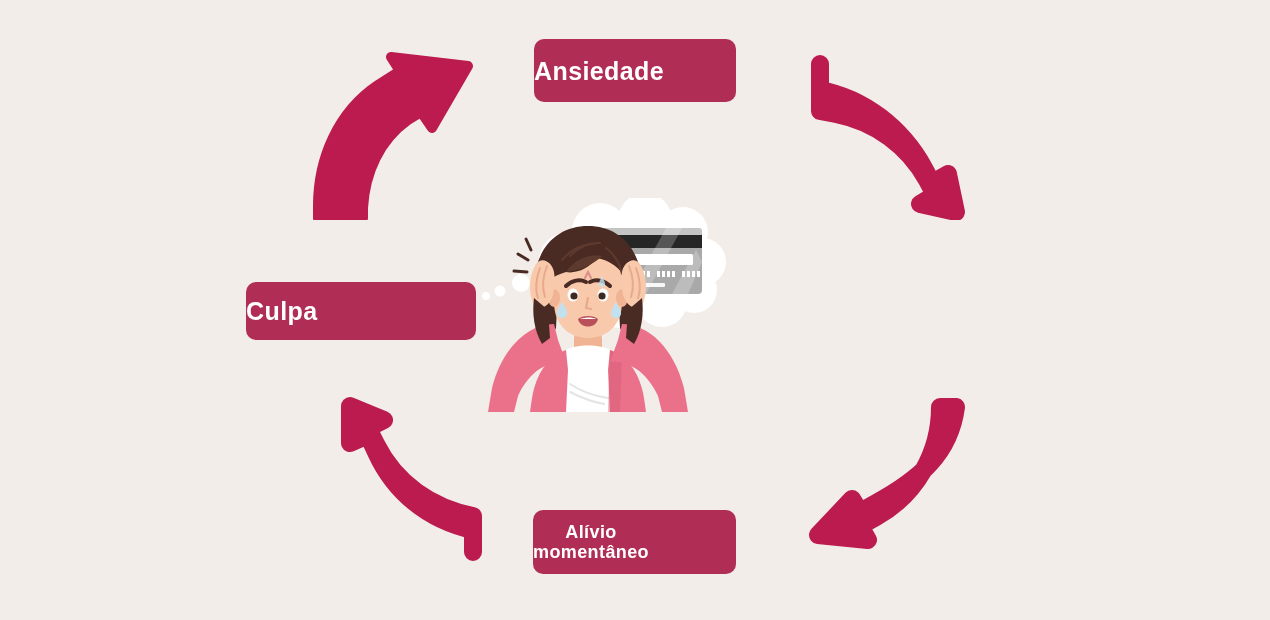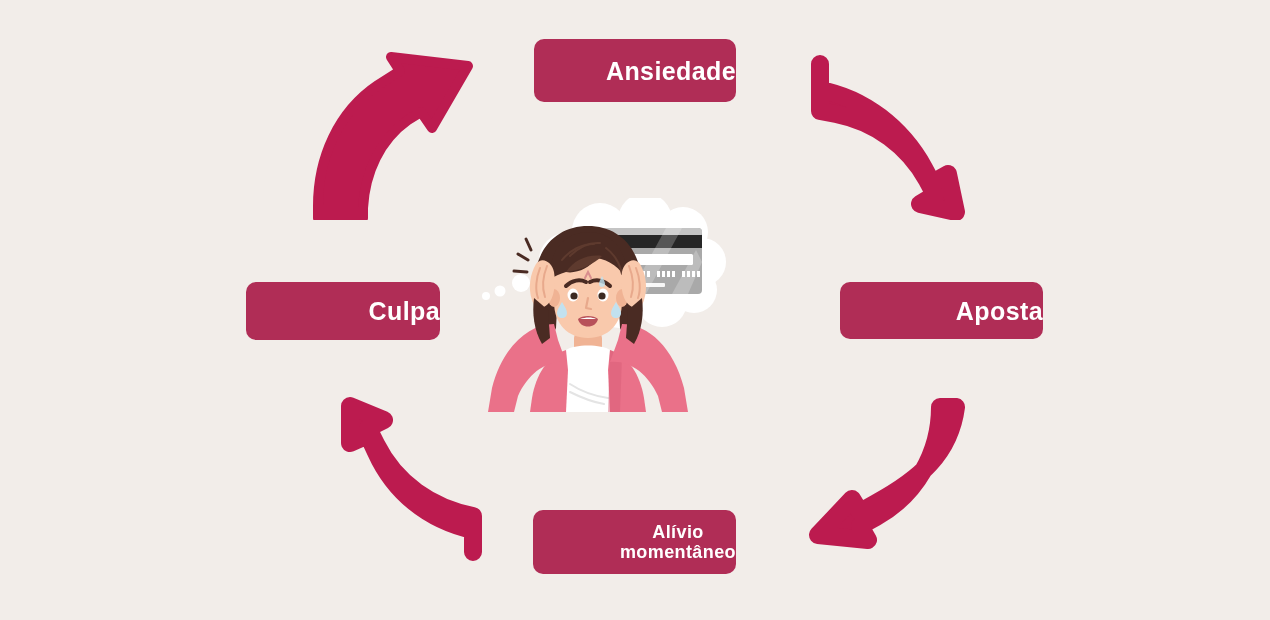--- a/index.html
+++ b/index.html
@@ -19,21 +19,21 @@
     background: #F2EDE9;
   }
 
   
   .node {
     position: absolute;
     background: #B02D56;
     border-radius: 10px;
     display: flex;
     align-items: center;
-    justify-content: flex-end;
+    justify-content: flex-start;
     box-sizing: border-box;
     color: #ffffff;
     font-weight: bold;
     letter-spacing: 0.4px;
     text-align: center;
     line-height: 1.12;
     user-select: none;
   }
   .node-label {
     display: block;
@@ -50,21 +50,21 @@
     width: 203px; height: 57px;
     font-size: 25px;
   }
   #node-alivio {
     left: 533px; top: 510px;
     width: 203px; height: 64px;
     font-size: 18px;
   }
   #node-culpa {
     left: 246px; top: 282px;
-    width: 194px; height: 58px;
+    width: 230px; height: 58px;
     font-size: 25px;
   }
 
   
   .arrow-layer {
     position: absolute;
     left: 0; top: 0;
     width: 1270px; height: 620px;
     pointer-events: none;
   }
@@ -262,23 +262,20 @@
         <path d="M64 100 C62 116 64 132 72 146 L80 140 L78 112 Z" fill="#4A2B23"></path>
         <path d="M172 100 C174 116 172 132 164 146 L156 140 L158 112 Z" fill="#4A2B23"></path>
       </g>
     </svg>
   </div>
 
   <div class="node" id="node-ansiedade">
     <span class="node-label">Ansiedade</span>
   </div>
 
-  <div class="node" id="node-aposta">
-    <span class="node-label">Aposta</span>
-  </div>
 
   <div class="node" id="node-alivio">
     <span class="node-label">Alívio
 momentâneo</span>
   </div>
 
   <div class="node" id="node-culpa">
     <span class="node-label">Culpa</span>
   </div>
 

